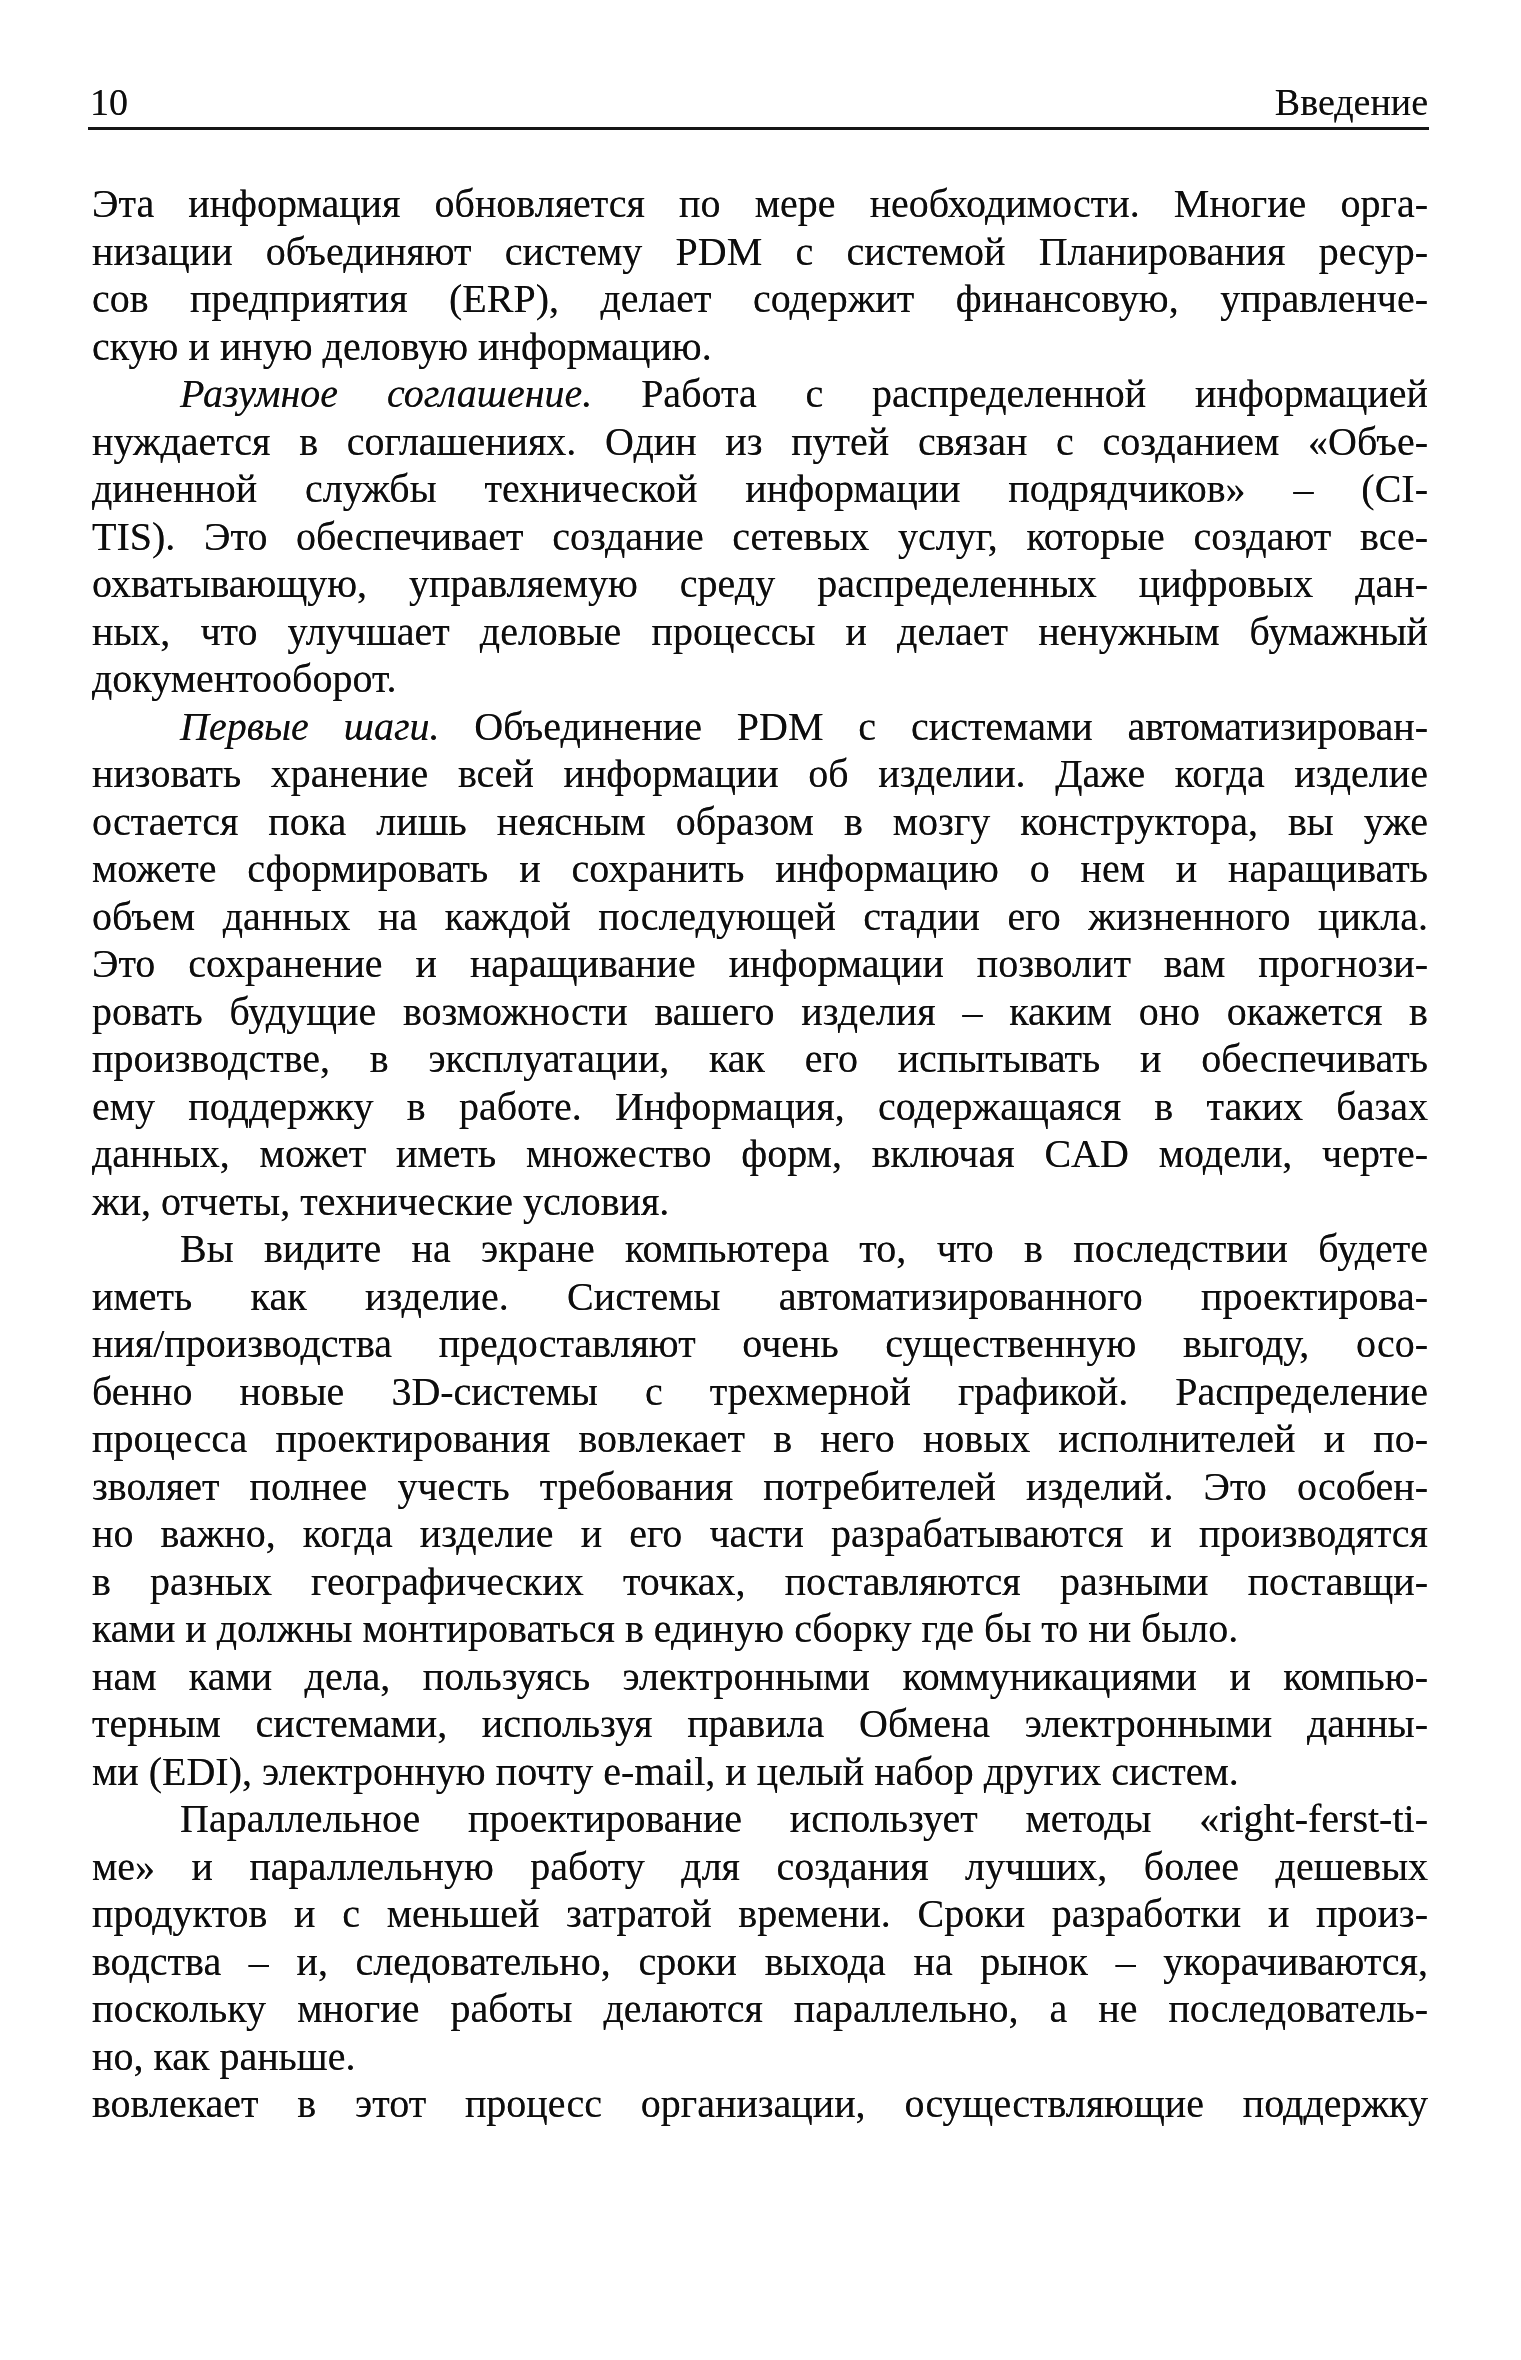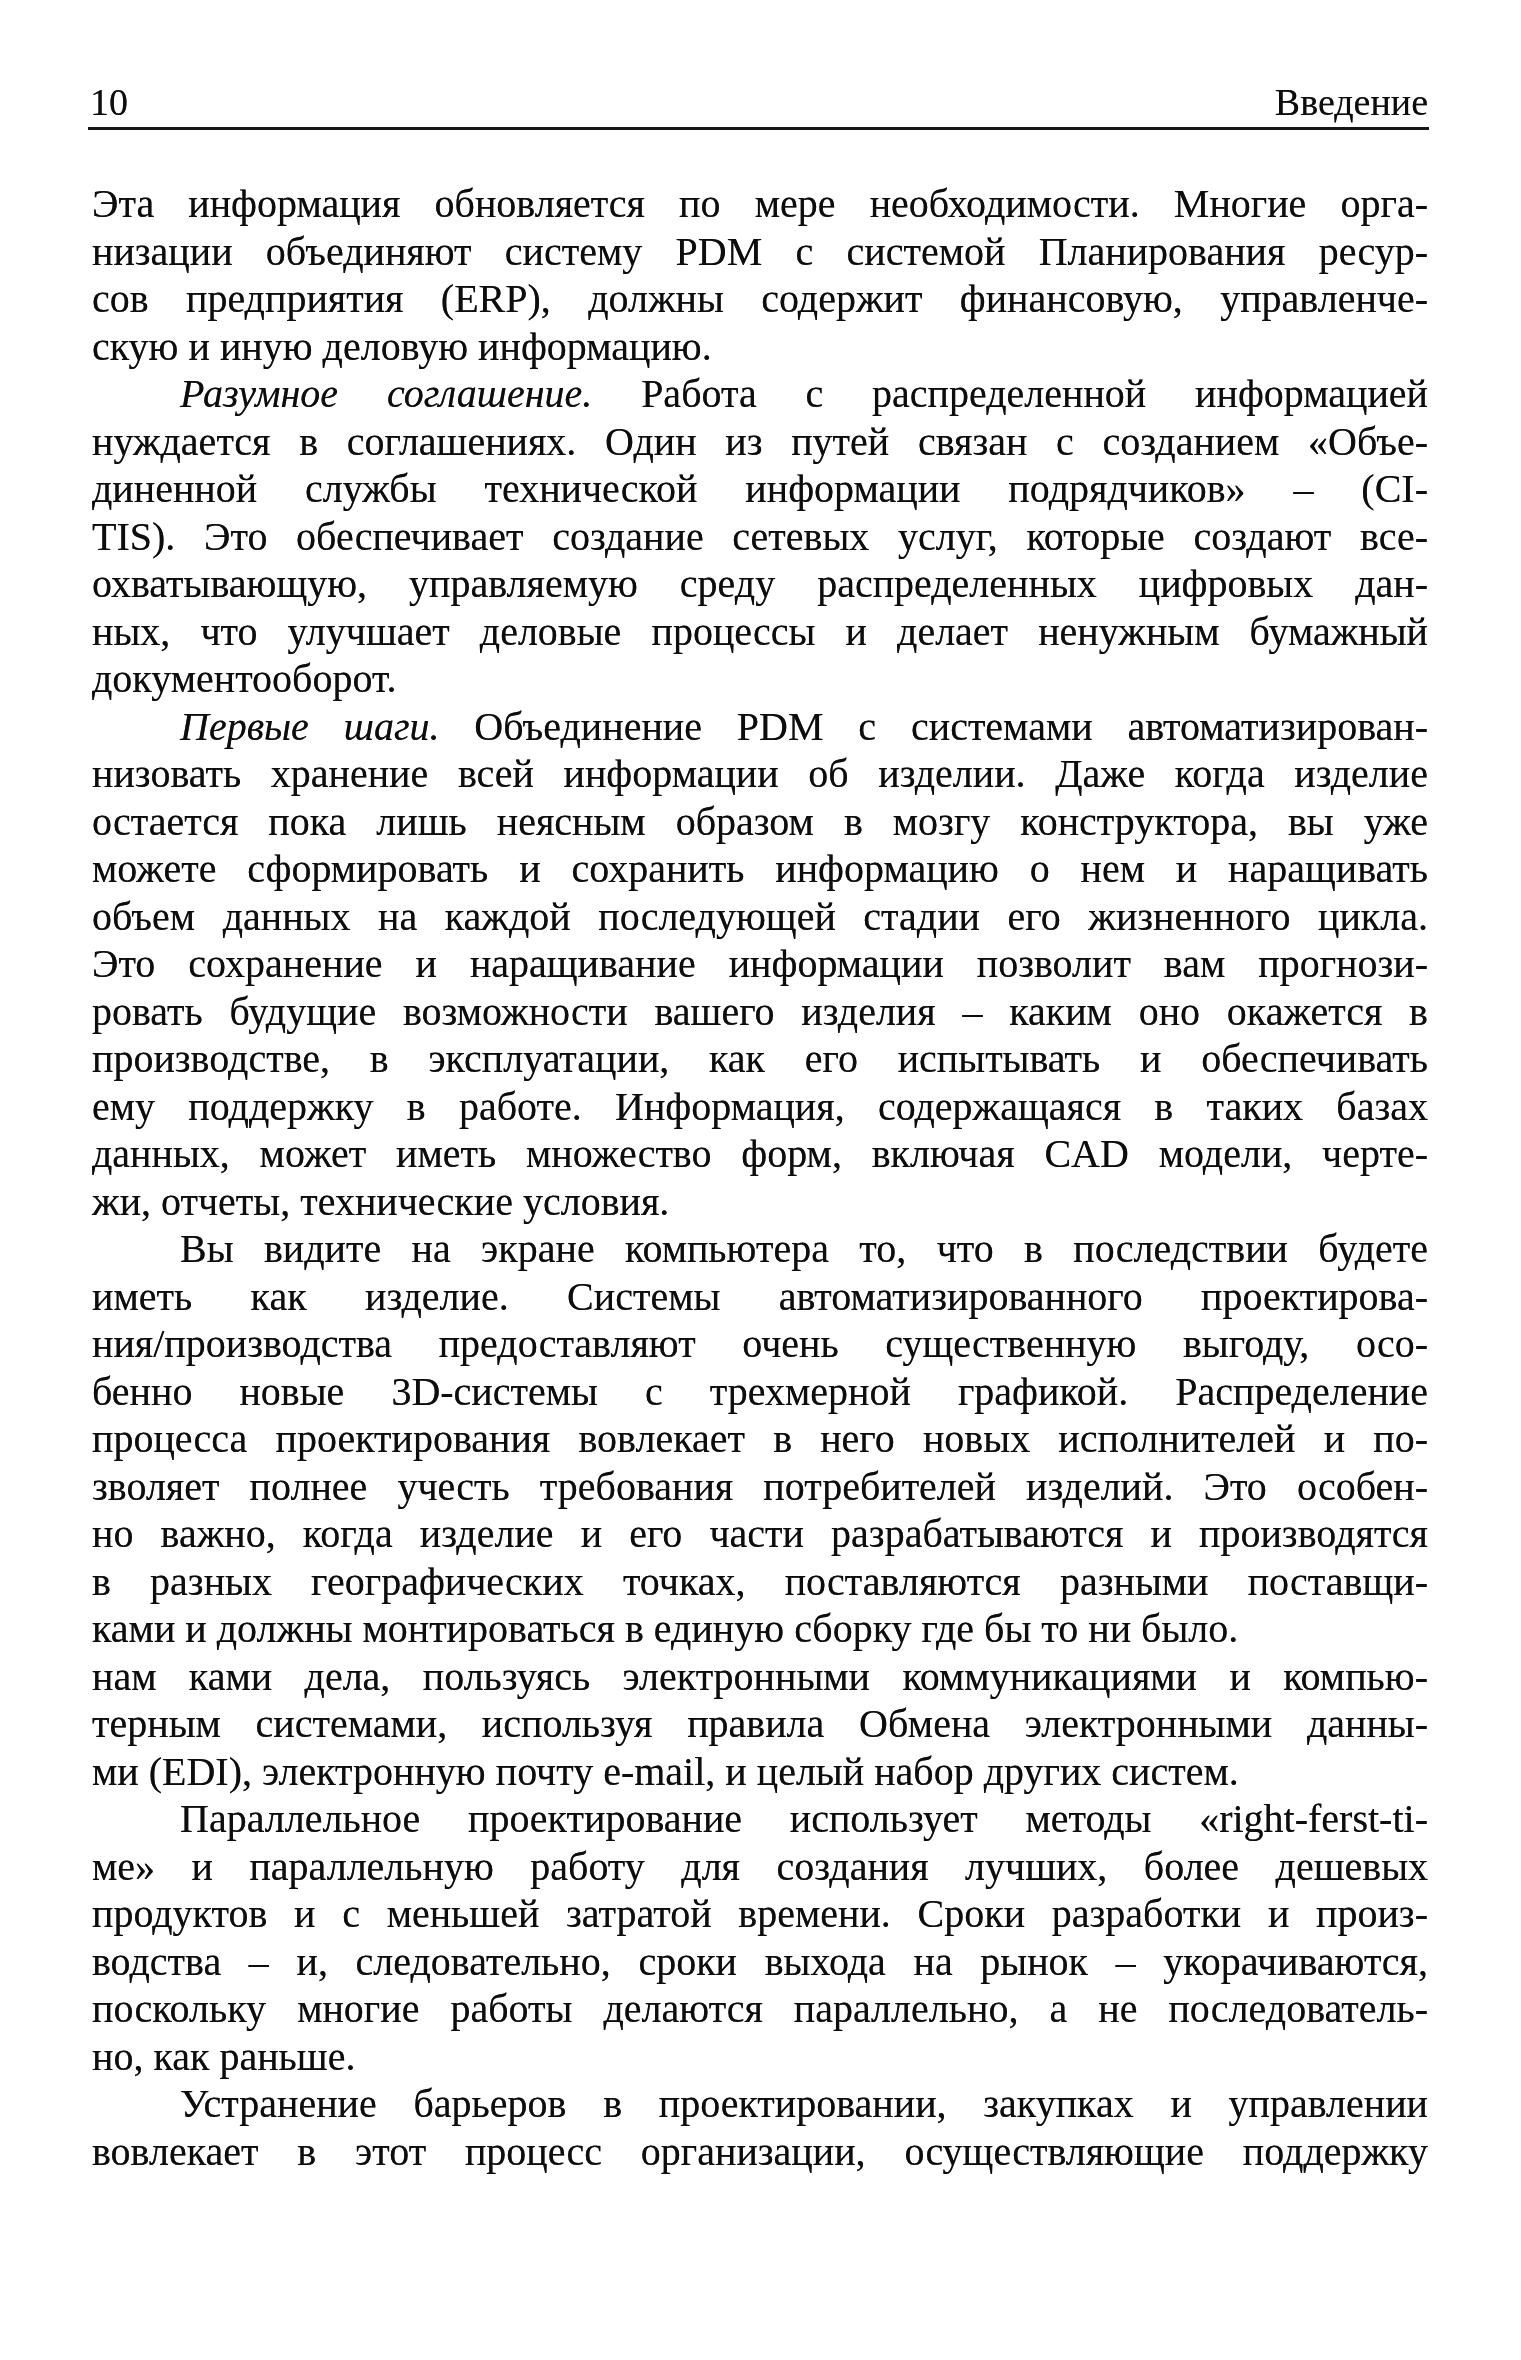--- a/index.html
+++ b/index.html
@@ -63,21 +63,21 @@
 <header class="page-header">
   <span>10</span>
   <span>Введение</span>
 </header>
 
 <div class="header-rule"></div>
 
 <main class="page-body">
     <div class="line">Эта информация обновляется по мере необходимости. Многие орга-</div>
     <div class="line">низации объединяют систему PDM с системой Планирования ресур-</div>
-    <div class="line">сов предприятия (ERP), должны содержит финансовую, управленче-</div>
+    <div class="line">сов предприятия (ERP), делает содержит финансовую, управленче-</div>
     <div class="line para-end">скую и иную деловую информацию.</div>
     <div class="line indent"><span class="lead-italic">Разумное соглашение.</span> <span>Работа с распределенной информацией</span></div>
     <div class="line">нуждается в соглашениях. Один из путей связан с созданием «Объе-</div>
     <div class="line">диненной службы технической информации подрядчиков» – (CI-</div>
     <div class="line">TIS). Это обеспечивает создание сетевых услуг, которые создают все-</div>
     <div class="line">охватывающую, управляемую среду распределенных цифровых дан-</div>
     <div class="line">ных, что улучшает деловые процессы и делает ненужным бумажный</div>
     <div class="line para-end">документооборот.</div>
     <div class="line indent"><span class="lead-italic">Первые шаги.</span> <span>Объединение PDM с системами автоматизирован-</span></div>
     <div class="line">низовать хранение всей информации об изделии. Даже когда изделие</div>
@@ -101,15 +101,14 @@
     <div class="line para-end">ками и должны монтироваться в единую сборку где бы то ни было.</div>
     <div class="line">нам ками дела, пользуясь электронными коммуникациями и компью-</div>
     <div class="line">терным системами, используя правила Обмена электронными данны-</div>
     <div class="line para-end">ми (EDI), электронную почту e-mail, и целый набор других систем.</div>
     <div class="line indent">Параллельное проектирование использует методы «right-ferst-ti-</div>
     <div class="line">ме» и параллельную работу для создания лучших, более дешевых</div>
     <div class="line">продуктов и с меньшей затратой времени. Сроки разработки и произ-</div>
     <div class="line">водства – и, следовательно, сроки выхода на рынок – укорачиваются,</div>
     <div class="line">поскольку многие работы делаются параллельно, а не последователь-</div>
     <div class="line para-end">но, как раньше.</div>
-    <div class="line indent">Устранение барьеров в проектировании, закупках и управлении</div>
     <div class="line">вовлекает в этот процесс организации, осуществляющие поддержку</div>
   </main>
 
 </body></html>

